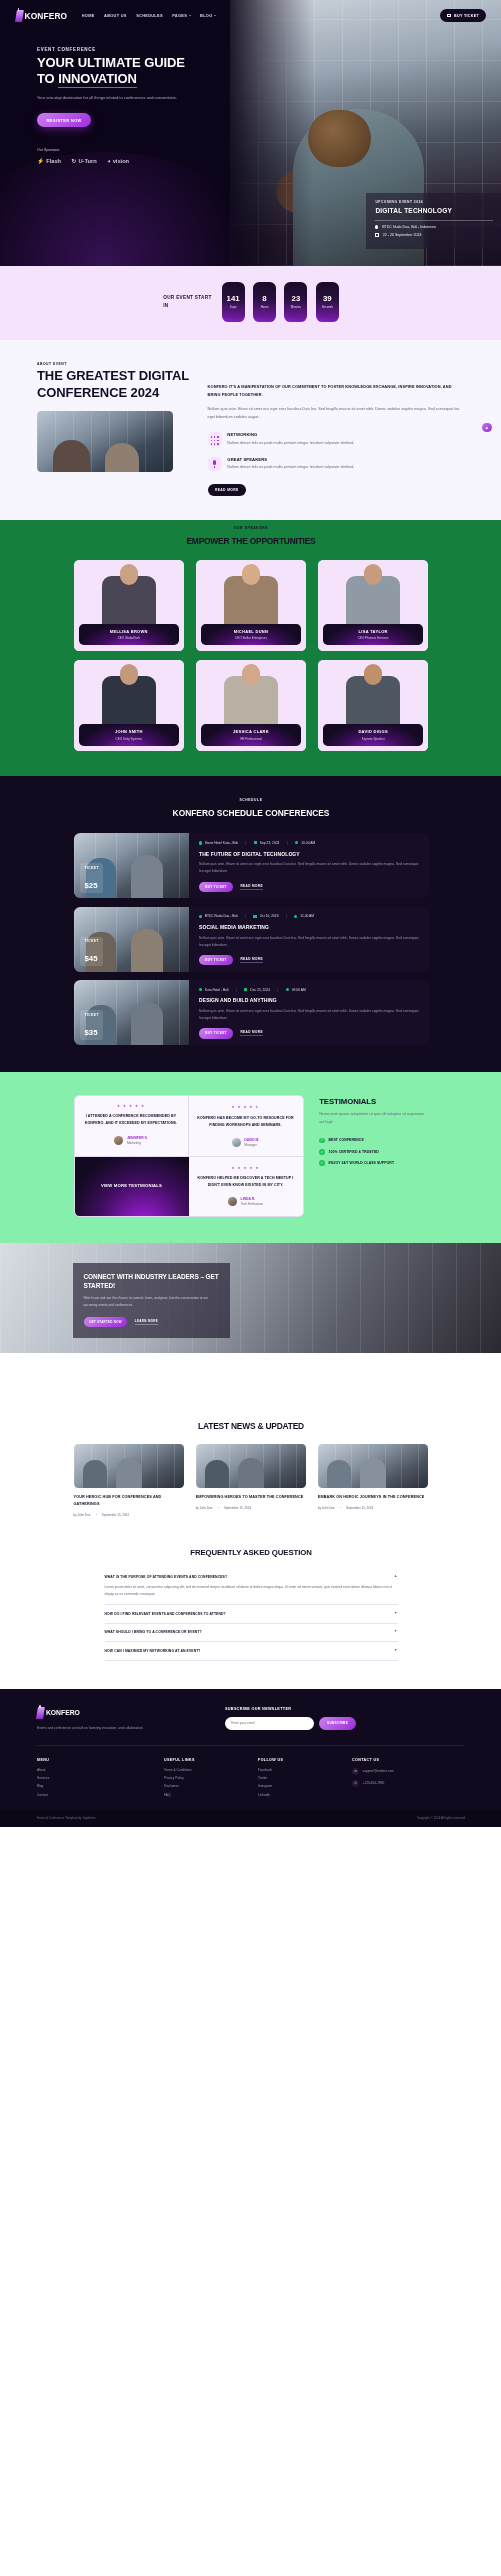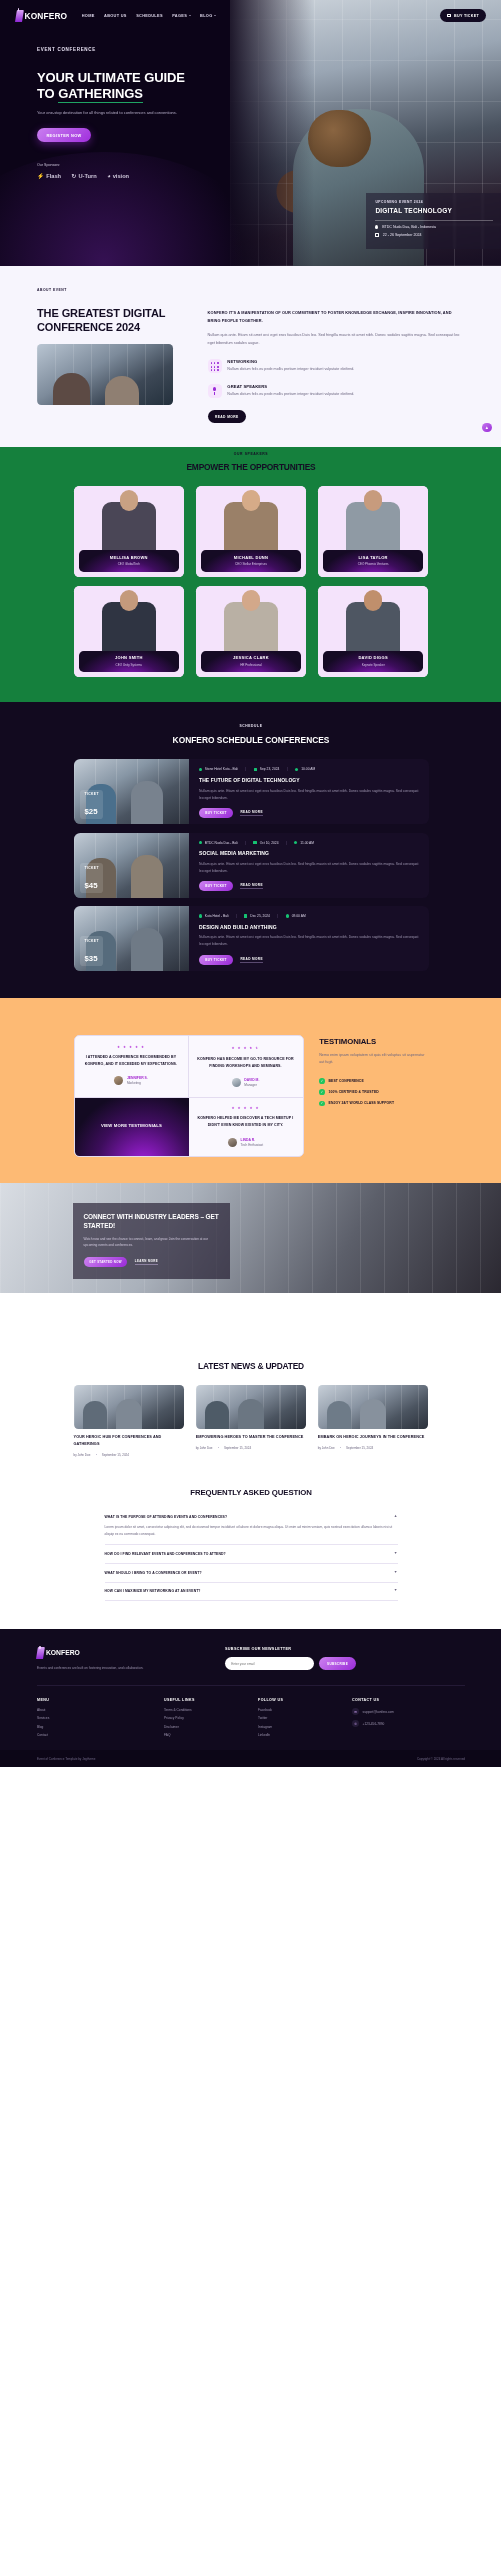--- a/index.html
+++ b/index.html
@@ -34,21 +34,21 @@
   .logo-text{color:#fff;font-size:8.4px;font-weight:bold;letter-spacing:0.1px;}
   .nav-links{display:flex;align-items:center;gap:9.4px;margin-left:14.6px;}
   .nav-links a{color:#ded7ea;font-size:3.9px;font-weight:bold;letter-spacing:0.3px;text-decoration:none;display:flex;align-items:center;gap:1.6px;}
   .caret{width:0;height:0;border-left:1.3px solid transparent;border-right:1.3px solid transparent;border-top:1.6px solid #cfc6e0;}
   .buy-ticket{margin-left:auto;background:#120a22;color:#fff;border:none;border-radius:8.4px;
     padding:4.2px 7.3px;font-size:3.7px;font-weight:bold;letter-spacing:0.3px;display:flex;align-items:center;gap:2.6px;cursor:pointer;}
   .tkt-ico{width:4.2px;height:3.1px;border:0.5px solid #fff;border-radius:0.5px;}
 
   .hero-body{position:relative;z-index:5;padding:25px 0 0 37px;}
   .eyebrow{color:#eae4f5;font-size:4.5px;font-weight:bold;letter-spacing:0.7px;}
-  .hero-h1{color:#fff;font-size:13px;line-height:1.22;font-weight:bold;letter-spacing:-0.1px;margin-top:18px;}
+  .hero-h1{color:#fff;font-size:13px;line-height:1.22;font-weight:bold;letter-spacing:-0.1px;margin-top:3px;}
   .hero-h1 .u{border-bottom:1.3px solid #1fa463;padding-bottom:1px;}
   .hero-sub{color:#b6aec8;font-size:4px;line-height:1.95;margin-top:7.3px;}
   .btn-register{margin-top:11.5px;border:none;border-radius:10.5px;padding:4.7px 9.4px;color:#fff;
     font-size:3.9px;font-weight:bold;letter-spacing:0.4px;cursor:pointer;
     background:linear-gradient(140deg,#ca7ff0,#a02fdd);box-shadow:0 2.6px 8.4px rgba(160,47,221,.45);}
   .spon-label{color:#cdc5da;font-size:3.6px;margin-top:21px;}
   .spon-row{display:flex;align-items:center;gap:10.5px;margin-top:5.2px;}
   .spon{display:flex;align-items:center;gap:2.1px;color:#cfc8db;font-size:5.7px;font-weight:bold;}
   .spon .g{font-size:5.7px;}
 
@@ -67,21 +67,21 @@
   .cd-box{width:23px;height:40px;border-radius:6.3px;display:flex;flex-direction:column;align-items:center;justify-content:center;
     background:linear-gradient(185deg,#190b27 0%,#29103d 42%,#6a1a9a 86%,#8b22c5 100%);}
   .cd-num{color:#fff;font-size:7.8px;font-weight:bold;}
   .cd-unit{color:#e4d2f2;font-size:2.9px;margin-top:2.1px;}
 
   
   .about{background:#f7f5fd;padding:22px 0 24px 0;}
   .about-in{width:428px;margin:0 auto;display:flex;gap:13.6px;}
   .about-left{width:157px;}
   .sec-kicker{font-size:3.4px;font-weight:bold;letter-spacing:0.5px;color:#1a1030;}
-  .about-h2{font-size:11px;line-height:1.3;font-weight:bold;margin-top:14px;letter-spacing:-0.1px;}
+  .about-h2{font-size:13px;line-height:1.3;font-weight:bold;margin-top:2px;letter-spacing:-0.1px;}
   .about-img{margin-top:9.4px;width:136px;height:61px;border-radius:4.2px;
     background:linear-gradient(150deg,#b9c5d2 0%,#7d8b9b 40%,#3d4856 70%,#23303c 100%);position:relative;overflow:hidden;}
   .about-img .b{position:absolute;inset:0;background:repeating-linear-gradient(90deg,rgba(255,255,255,.12) 0 1px,transparent 1px 18px);}
   .about-img .p1{position:absolute;left:15.7px;bottom:0;width:37px;height:32px;border-radius:18px 18px 0 0;background:#5c4a44;}
   .about-img .p2{position:absolute;left:68px;bottom:0;width:34px;height:29px;border-radius:16.7px 16.7px 0 0;background:#8f7f72;}
   .about-right{flex:1;padding-top:21px;}
   .about-lead{font-size:3.9px;font-weight:bold;line-height:2.05;letter-spacing:0.1px;color:#17102b;}
   .about-p{font-size:3.8px;line-height:2.1;color:#6d6781;margin-top:7.3px;}
   .feat{display:flex;gap:5.7px;margin-top:10.5px;}
   .feat-ico{width:14px;height:14px;border-radius:4.2px;background:#f6e4fd;flex:0 0 auto;position:relative;}
@@ -130,21 +130,21 @@
   .gcal{width:3.1px;height:3.1px;background:#16c172;border-radius:0.5px;}
   .gclk{width:3.1px;height:3.1px;background:#16c172;border-radius:50%;}
   .sch-title{color:#fff;font-size:5px;font-weight:bold;letter-spacing:0.1px;margin-top:5.7px;}
   .sch-p{color:#9b93ad;font-size:3.4px;line-height:2.05;margin-top:4.7px;}
   .sch-actions{display:flex;align-items:center;gap:7.3px;margin-top:6.3px;}
   .btn-buy-sm{border:none;border-radius:6.3px;padding:3.1px 6.3px;color:#fff;font-size:3.1px;font-weight:bold;letter-spacing:0.3px;
     background:linear-gradient(140deg,#cd82f0,#9a2bd8);cursor:pointer;}
   .link-read{color:#fff;font-size:3.1px;font-weight:bold;letter-spacing:0.4px;border-bottom:0.5px solid #5a4a70;padding-bottom:1px;cursor:pointer;}
 
   
-  .testi{background:#fdba74;padding:37px 0 26px 0;}
+  .testi{background:#86efac;padding:23px 0 26px 0;}
   .testi-in{width:355px;margin:0 auto;display:flex;gap:15.7px;}
   .testi-grid{width:230px;display:grid;grid-template-columns:1fr 1fr;border:0.5px solid #e3dcf0;border-radius:5.2px;overflow:hidden;background:#faf8fe;}
   .tc{padding:8.4px 7.3px 9.4px 7.3px;text-align:center;border-right:0.5px solid #e3dcf0;border-bottom:0.5px solid #e3dcf0;}
   .tc:nth-child(2),.tc:nth-child(4){border-right:none;}
   .tc:nth-child(3),.tc:nth-child(4){border-bottom:none;}
   .stars{color:#b32fd8;font-size:3.4px;letter-spacing:1px;}
   .tq{font-size:3.6px;font-weight:bold;line-height:1.95;margin-top:5.2px;letter-spacing:0.1px;}
   .tperson{display:flex;align-items:center;justify-content:center;gap:3.7px;margin-top:8.4px;}
   .tav{width:9px;height:9px;border-radius:50%;background:linear-gradient(150deg,#b59b7f,#6d5a48);}
   .tn{color:#a52ad0;font-size:3.4px;font-weight:bold;text-align:left;}
@@ -267,21 +267,21 @@
       <button class="buy-ticket">
         <span class="tkt-ico"></span>
         <span>BUY TICKET</span>
       </button>
     </nav>
 
     <div class="hero-body">
       <div class="eyebrow">EVENT CONFERENCE</div>
       <h1 class="hero-h1">
         <span>YOUR ULTIMATE GUIDE</span><br>
-        <span>TO </span><span class="u">GATHERINGS</span>
+        <span>TO </span><span class="u">INNOVATION</span>
       </h1>
       <p class="hero-sub">Your one-stop destination for all things related to conferences and conventions.</p>
       <button class="btn-register">REGISTER NOW</button>
       <div class="spon-label">Our Sponsors:</div>
       <div class="spon-row">
         <div class="spon">
             <span class="g">⚡</span>
             <span>Flash</span>
           </div>
         <div class="spon">
@@ -303,20 +303,39 @@
         <span class="pin"></span>
         <span>BTDC Nuda Dua, Bali - Indonesia</span>
       </div>
       <div class="ec-line">
         <span class="cal"></span>
         <span>22 - 26 September 2024</span>
       </div>
     </div>
   </section>
 
+  <section class="countdown">
+    <div class="cd-label">OUR EVENT START IN</div>
+    <div class="cd-box">
+      <div class="cd-num">141</div>
+      <div class="cd-unit">Days</div>
+    </div>
+    <div class="cd-box">
+      <div class="cd-num">8</div>
+      <div class="cd-unit">Hours</div>
+    </div>
+    <div class="cd-box">
+      <div class="cd-num">23</div>
+      <div class="cd-unit">Minutes</div>
+    </div>
+    <div class="cd-box">
+      <div class="cd-num">39</div>
+      <div class="cd-unit">Seconds</div>
+    </div>
+  </section>
 
   <section class="about">
     <div class="about-in">
       <div class="about-left">
         <div class="sec-kicker">ABOUT EVENT</div>
         <h2 class="about-h2">THE GREATEST DIGITAL CONFERENCE 2024</h2>
         <div class="about-img">
           <div class="b"></div>
             <div class="p1"></div>
             <div class="p2"></div>

